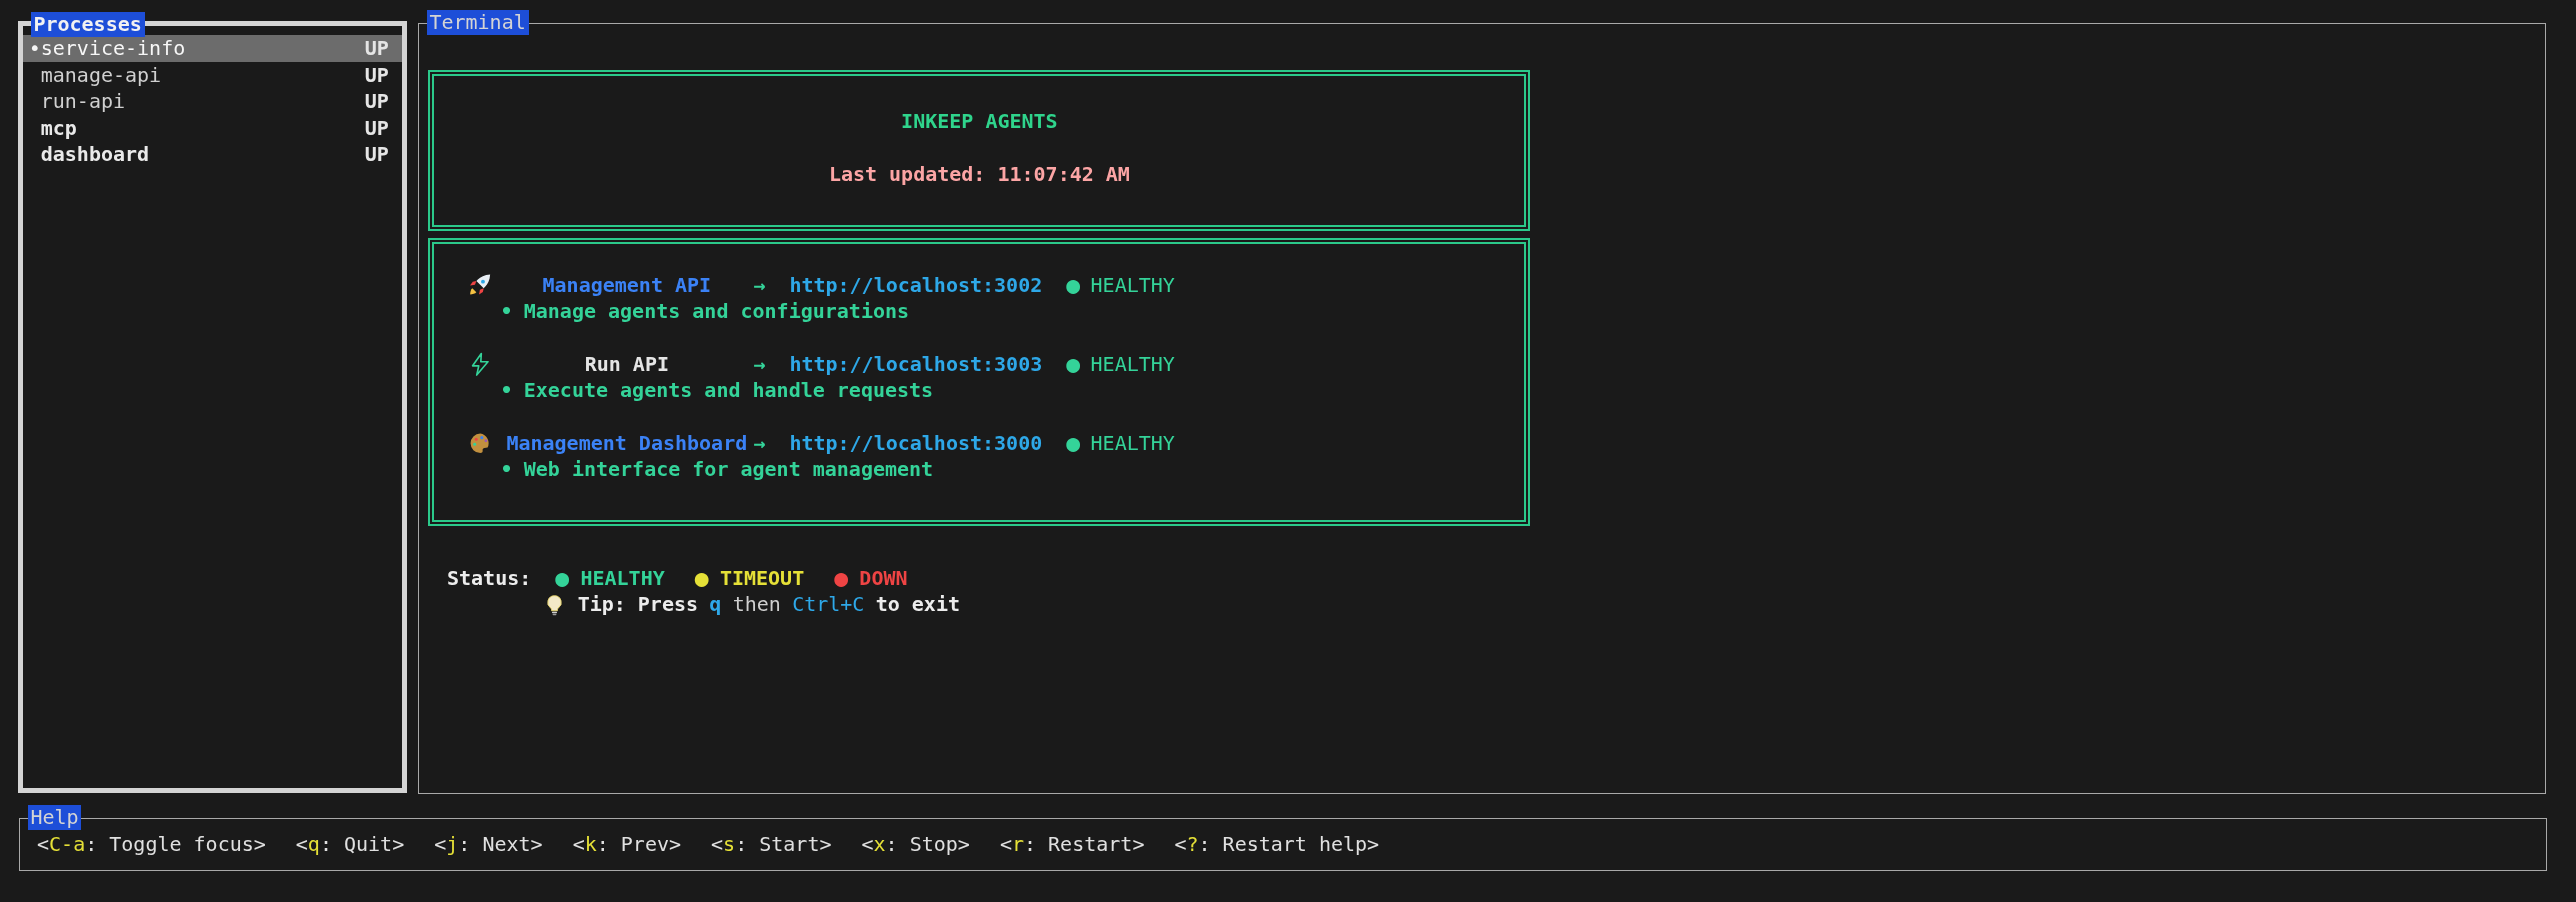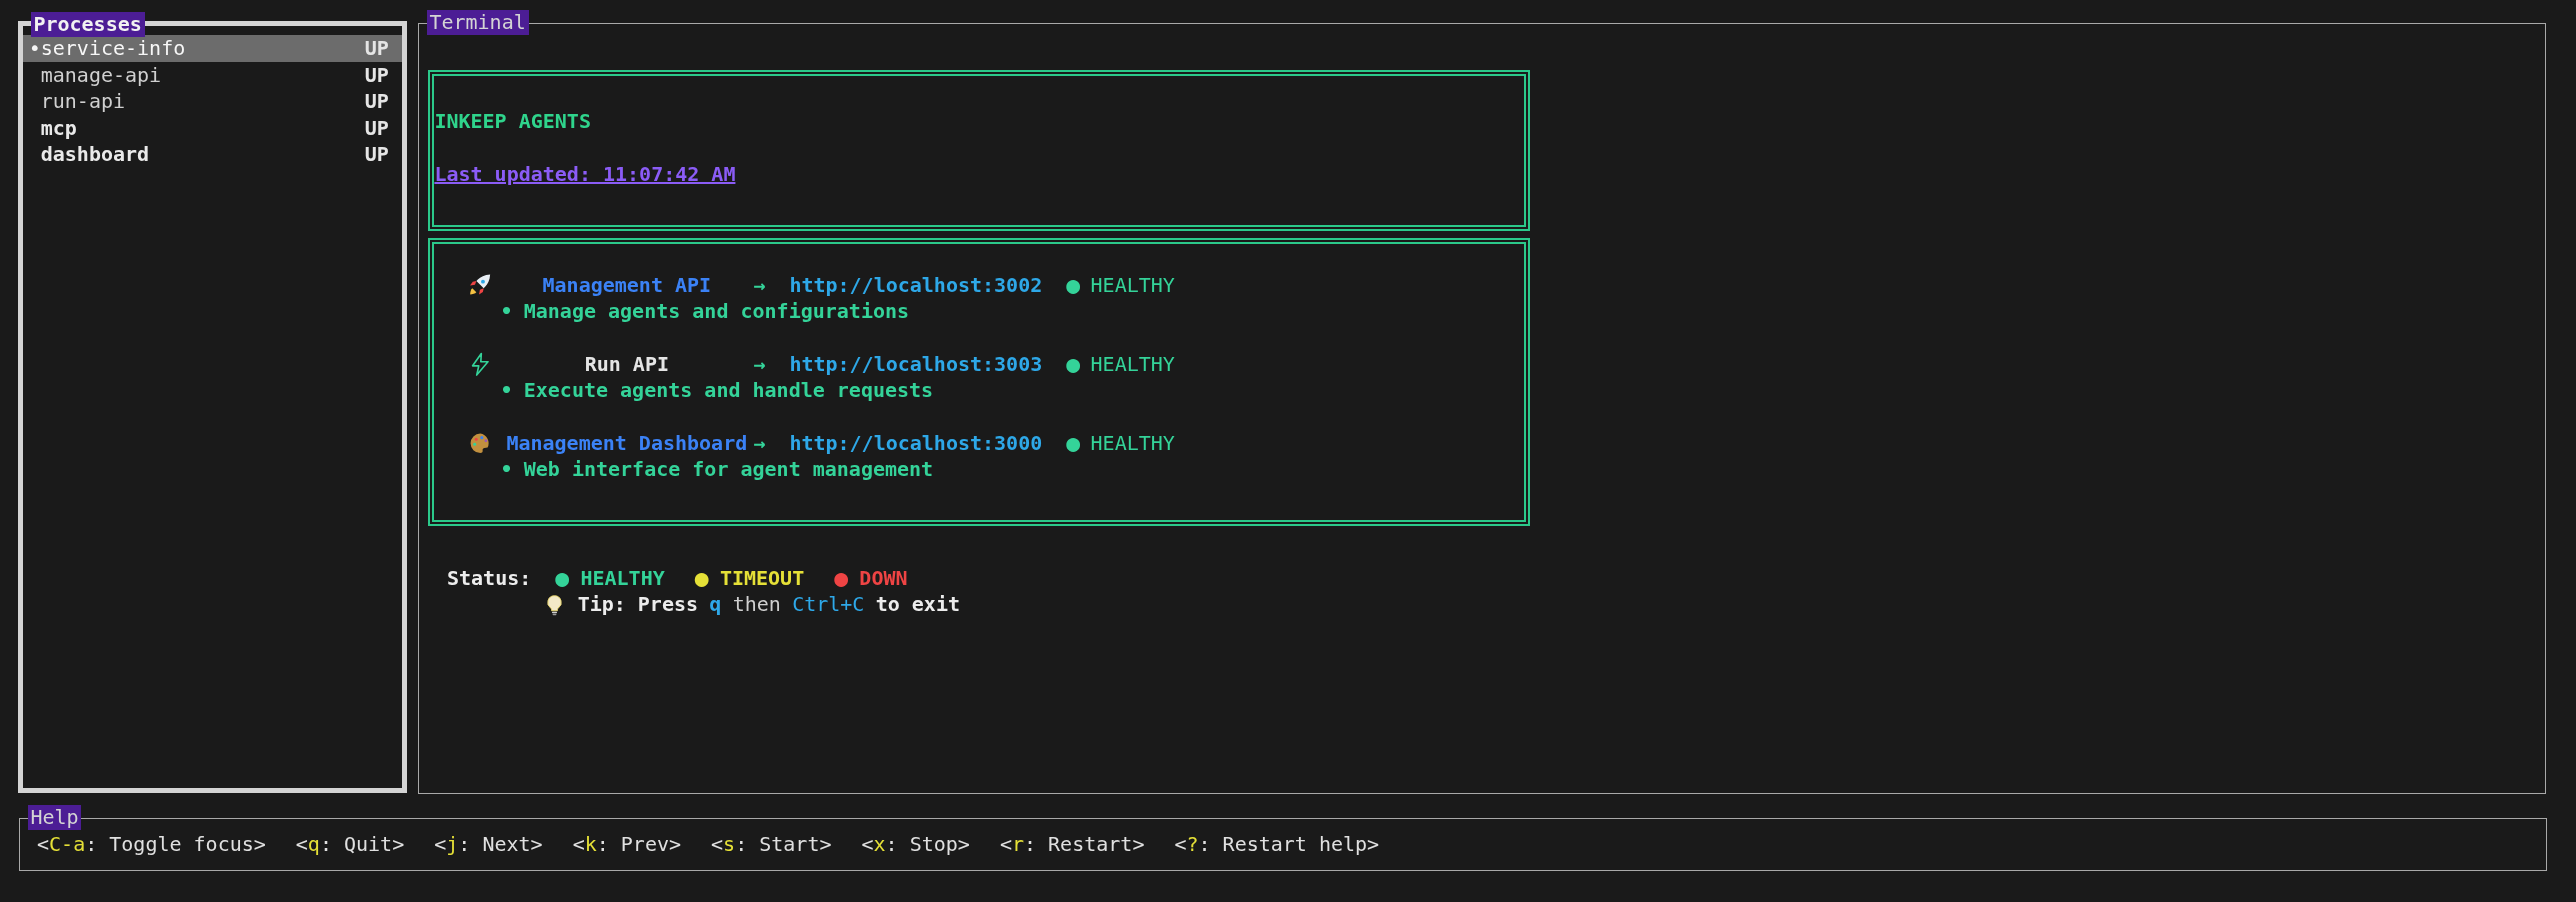--- a/index.html
+++ b/index.html
@@ -2,43 +2,43 @@
 <html style="font-size:15px"><head>
 <meta charset="utf-8">
 <style>
   html,body{margin:0;padding:0;background:#1a1a1a;width:2576px;height:903px;overflow:hidden;}
   *{box-sizing:border-box;}
   body{font-family:"DejaVu Sans Mono","Liberation Mono",monospace;font-size:20px;line-height:26.4px;color:#d8d8d8;}
   .canvas{position:relative;width:2576px;height:903px;background:#1a1a1a;}
 
   
   .panel{position:absolute;background:#1a1a1a;}
-  .panel-label{position:absolute;top:-14px;left:7.6px;background:#4c1d95;padding:0 2.8px;line-height:24.6px;color:#d4d4d4;white-space:pre;}
+  .panel-label{position:absolute;top:-14px;left:7.6px;background:#1d4ed8;padding:0 2.8px;line-height:24.6px;color:#d4d4d4;white-space:pre;}
   .panel-label.bold{font-weight:bold;color:#f2f2f2;}
 
   #processes-panel{left:18px;top:21px;width:389px;height:772px;border:5.7px solid #d4d4d4;}
   #terminal-panel{left:418px;top:23px;width:2128px;height:771px;border:1.9px solid #a9a9a9;}
   #help-panel{left:19px;top:818px;width:2528px;height:53px;border:1.9px solid #a9a9a9;display:flex;align-items:center;gap:30px;padding-left:17px;white-space:pre;}
 
   
   .proc-list{padding-top:9.4px;}
   .prow{display:flex;height:26.4px;align-items:center;padding:0 13.2px 0 5.7px;}
   .prow.selected{background:#6c6c6c;}
   .pbullet{display:inline-block;width:1ch;color:#f5f5f5;}
   .pname{flex:1;color:#d0d0d0;white-space:pre;}
   .prow.selected .pname{color:#f7f7f7;}
   .pname.bold{font-weight:bold;color:#e9e9e9;}
   .pstatus{color:#e5e5e5;font-weight:bold;}
 
   
   .t-box{margin-left:9.4px;width:1102px;border:6.6px double #2bc98a;background:#1a1a1a;}
-  #banner-box{margin-top:46px;height:161px;padding-top:32px;}
+  #banner-box{margin-top:46px;height:161px;text-align:center;padding-top:32px;}
   .banner-title{color:#2fd48c;font-weight:bold;height:26.4px;}
   .banner-blank{height:26.4px;}
-  .banner-updated{color:#8b5cf6;font-weight:bold;height:26.4px;text-decoration:underline;}
+  .banner-updated{color:#fca5a5;font-weight:bold;height:26.4px;}
 
   #services-box{margin-top:6.6px;height:288px;padding:28px 9.4px 0 34px;}
   .svc-line{display:flex;align-items:center;height:26.4px;white-space:pre;text-align:center;}
   .svc-icon{display:inline-flex;width:32px;justify-content:flex-start;align-items:center;}
   .svc-icon svg{width:24.6px;height:24.6px;}
   .svc-name{min-width:21ch;font-weight:bold;}
   .svc-name.blue{color:#3b82f6;}
   .svc-name.yellow{color:#e5e5e5;}
   .svc-name.green{color:#3b82f6;}
   .svc-arrow{color:#34d399;font-weight:bold;}

